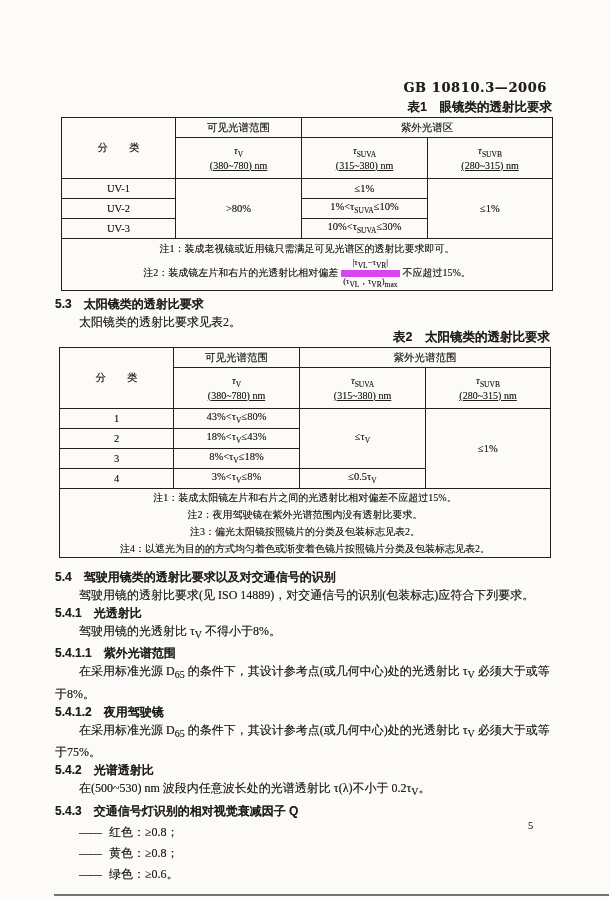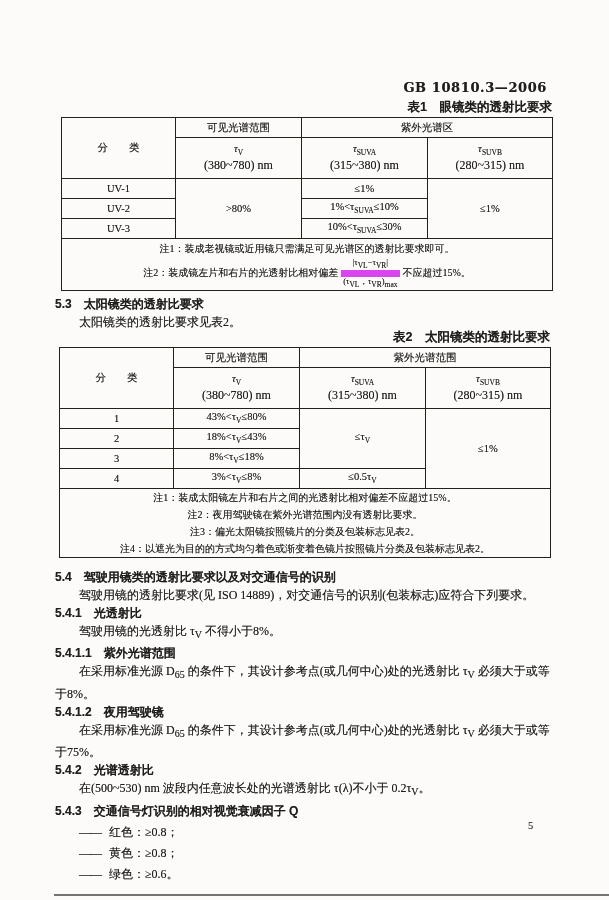--- a/index.html
+++ b/index.html
@@ -31,21 +31,21 @@
   #table1{left:61px;top:117px;}
   #table2{left:59px;top:347px;}
   table.std,table.std td{border:1.4px solid #222019;}
   table.std td{text-align:center;vertical-align:middle;padding:0 2px;}
   col.c1{width:114px;} col.c2{width:126px;} col.c3{width:126px;} col.c4{width:125px;}
   tr.hrow1 td{height:19px;}
   tr.hrow2 td{height:40px;}
   tr.drow td{height:19px;}
   .sym{font-style:italic;}
   td sub,.sym sub{font-size:7.5px;font-style:normal;}
-  .range{font-size:12px;}
+  .range{font-size:10px;text-decoration:underline;}
   td.notes{
     text-align:left;padding:5px 10px 6px 12px;
     font-size:10px;line-height:17px;
   }
   #table1 td.notes{line-height:19px;}
   .frac{
     display:inline-block;vertical-align:middle;text-align:center;
     font-size:8.5px;line-height:1.15;margin:0 3px;
   }
   .frac .num{display:block;border-bottom:7px solid #d946ef;padding:0 2px;}

